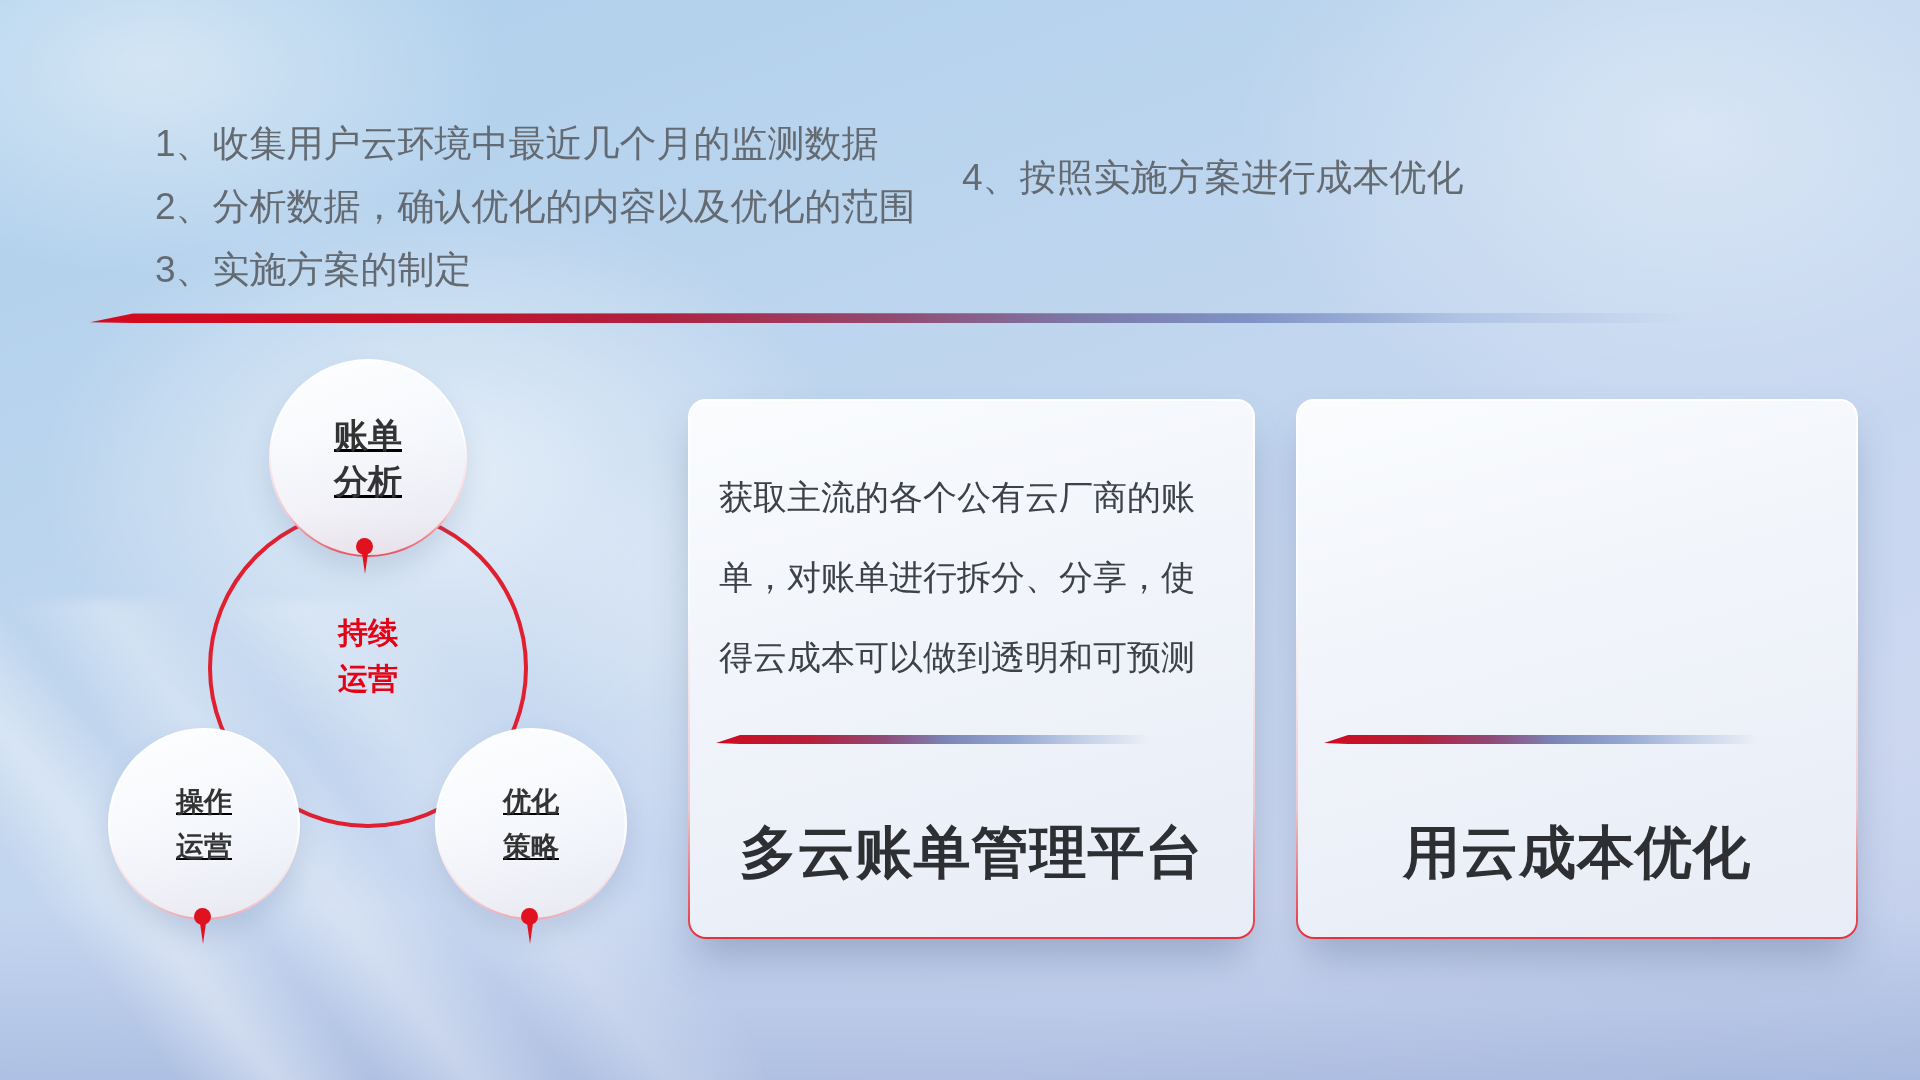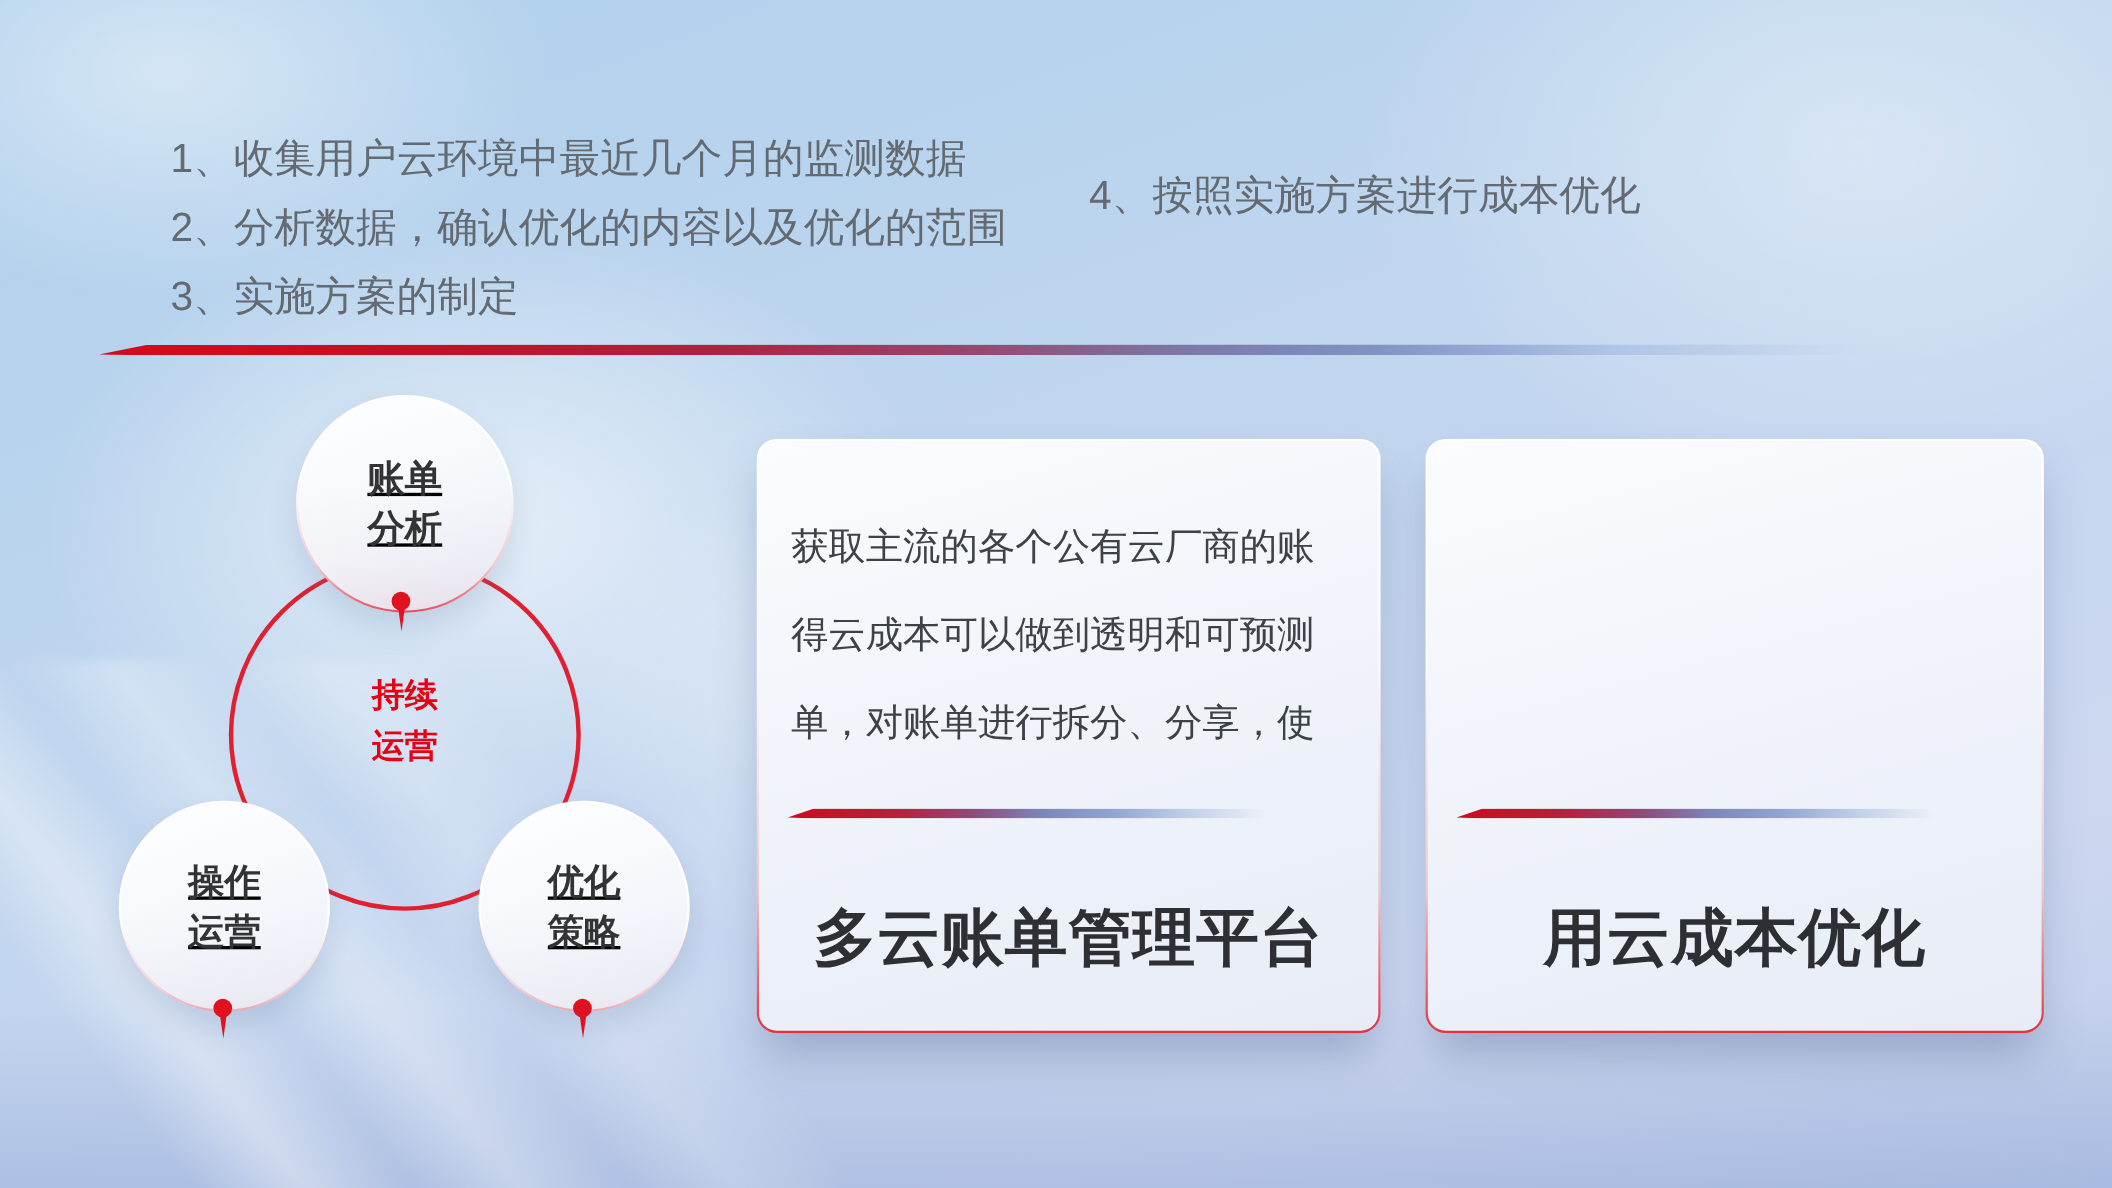--- a/index.html
+++ b/index.html
@@ -29,21 +29,21 @@
       rgba(255,255,255,0) 54%, rgba(255,255,255,.22) 62%,
       rgba(255,255,255,0) 72%);
     filter:blur(6px);
     pointer-events:none;
   }
 
   
   .steps{position:absolute;color:#646a72;font-size:37px;white-space:nowrap;}
   .steps .step{height:40px;line-height:40px;margin-bottom:23px;}
   .steps-left{left:155px;top:124px;}
-  .steps-right{left:990px;top:158px;}
+  .steps-right{left:962px;top:158px;}
   .steps-right .step{margin-bottom:22px;}
 
   
   .divider{
     position:absolute;left:90px;top:313px;width:1652px;height:10px;
     background:linear-gradient(to right,
       #d40a1f 0%, #c60f26 18%, #b02140 34%, #93496f 48%,
       #7c79a8 60%, #7e93c4 70%, rgba(148,170,214,.45) 83%,
       rgba(160,180,220,0) 97%);
     clip-path:polygon(0% 92%, 2.6% 6%, 100% 0%, 100% 100%, 2.6% 100%);
@@ -64,21 +64,21 @@
   .circle-wrap.c-left{left:108px;top:728px;width:188px;height:188px;
     background:linear-gradient(to bottom,#ffffff 55%,#f4d2d8 88%,#eba8b2 100%);}
   .circle-wrap.c-right{left:435px;top:728px;width:188px;height:188px;
     background:linear-gradient(to bottom,#ffffff 55%,#f4d2d8 88%,#eba8b2 100%);}
   .circle{
     width:100%;height:100%;border-radius:50%;
     background:linear-gradient(160deg, rgba(255,255,255,.98) 0%, rgba(243,246,251,.93) 55%, rgba(230,236,246,.90) 100%);
     display:flex;align-items:center;justify-content:center;text-align:center;text-decoration:underline;
   }
   .circle-label{font-size:34px;line-height:46px;font-weight:600;color:#333;}
-  .c-left .circle-label,.c-right .circle-label{font-size:33px;line-height:45px;}
+  .c-left .circle-label,.c-right .circle-label{font-size:28px;line-height:45px;}
   .circle-label span{display:block;}
 
   .center-label{
     position:absolute;left:268px;top:610px;width:200px;z-index:4;
     text-align:center;font-size:30px;line-height:46px;font-weight:800;color:#e50214;
   }
   .center-label span{display:block;}
 
   .dot{
     position:absolute;width:17px;height:17px;border-radius:50%;
@@ -184,22 +184,22 @@
       </div>
     <div class="dot dot-right">
         <div class="tail"></div>
       </div>
   </div>
 
   <div class="card card-1">
     <div class="card-inner">
       <div class="card-body">
         <div>获取主流的各个公有云厂商的账</div>
+        <div>单，对账单进行拆分、分享，使</div>
         <div>得云成本可以做到透明和可预测</div>
-        <div>单，对账单进行拆分、分享，使</div>
       </div>
       <div class="card-swoosh"></div>
       <div class="card-title">多云账单管理平台</div>
     </div>
   </div>
 
   <div class="card card-2">
     <div class="card-inner">
       <div class="card-swoosh"></div>
       <div class="card-title">用云成本优化</div>

